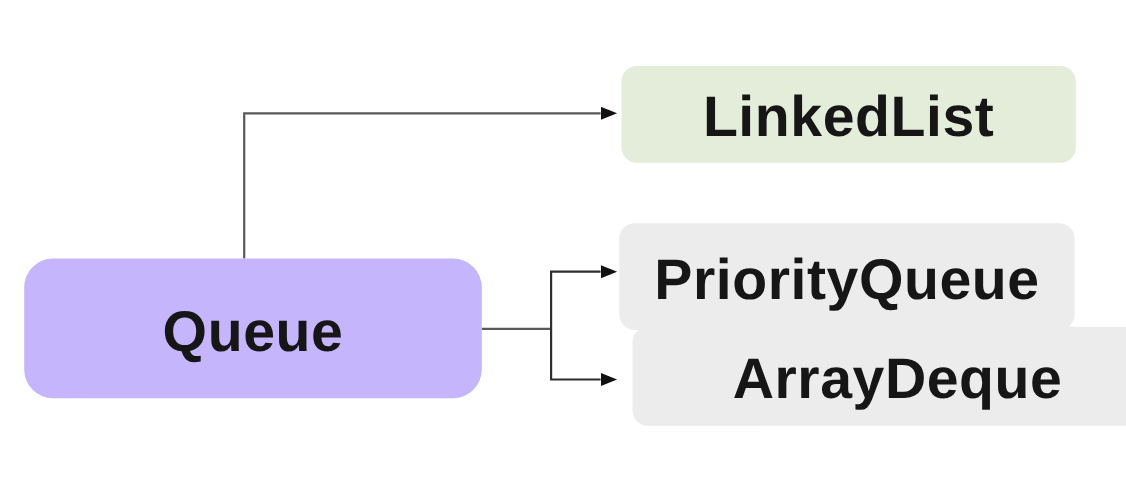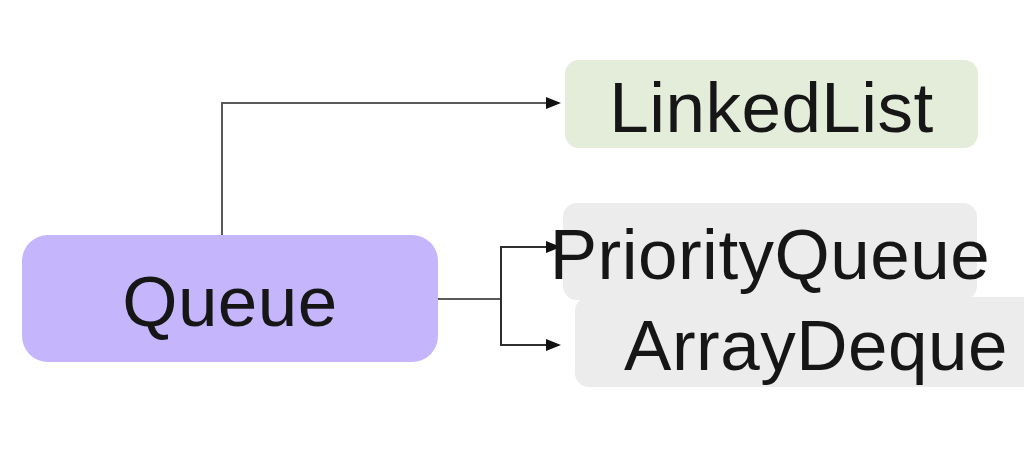--- a/index.html
+++ b/index.html
@@ -28,22 +28,22 @@
     stroke-width: 2px;
   }
   .node {
     position: absolute;
     display: flex;
     align-items: center;
     justify-content: center;
     box-sizing: border-box;
   }
   .node-label {
-    font-size: 71px;
-    font-weight: 400;
+    font-size: 52px;
+    font-weight: 700;
     color: #161616;
     letter-spacing: 0.5px;
     white-space: nowrap;
     line-height: 1;
     padding-top: 6px; 
   }
   .node-queue {
     left: 22px;
     top: 235px;
     width: 416px;

